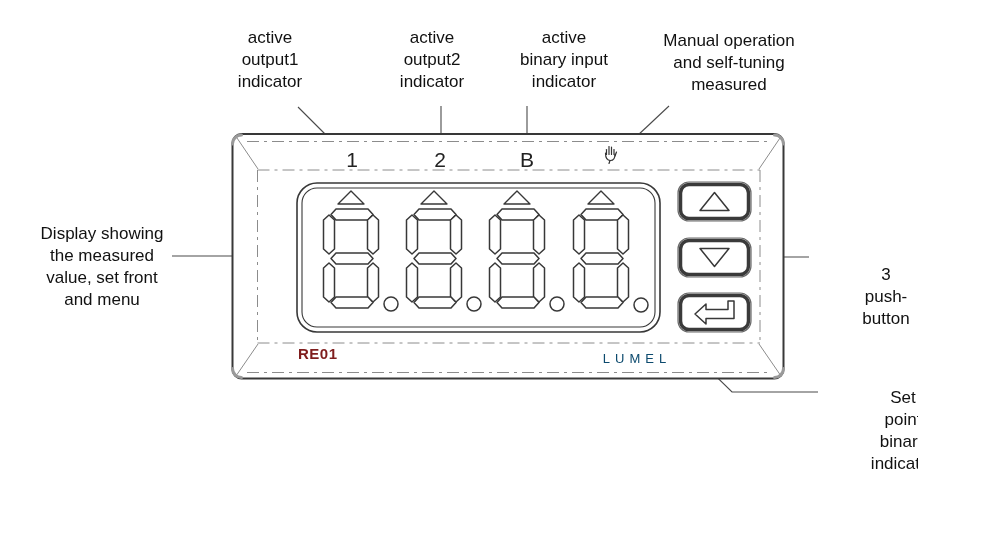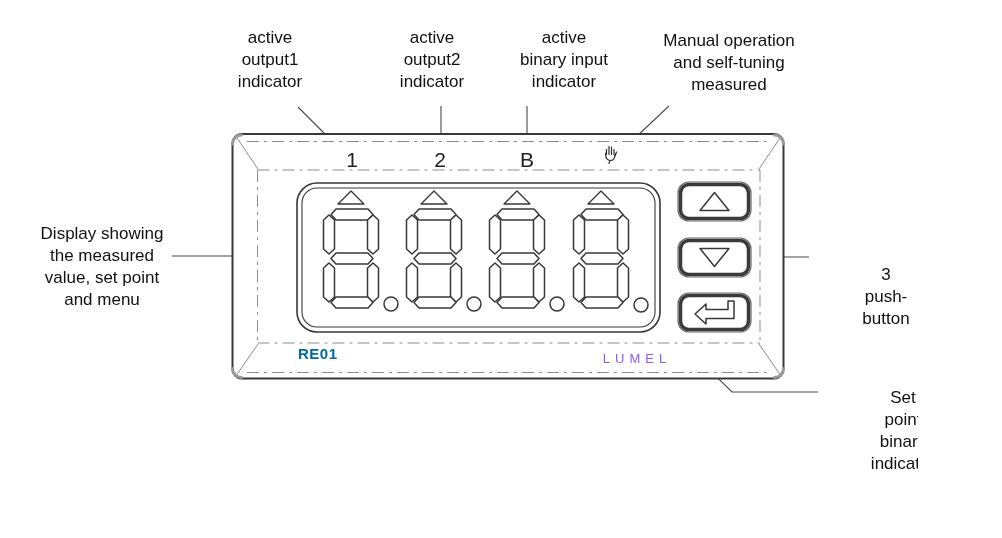--- a/index.html
+++ b/index.html
@@ -3,23 +3,23 @@
 <meta charset="utf-8">
 <style>
   html,body{margin:0;padding:0;background:#fff;}
   .canvas{position:relative;width:918px;height:538px;background:#ffffff;
           font-family:"Liberation Sans",sans-serif;overflow:hidden;}
   .lineart{position:absolute;left:0;top:0;}
   .ann{position:absolute;white-space:pre-line;text-align:center;
        font-size:17px;line-height:22px;color:#111;transform:translateX(-50%);}
   .ind{position:absolute;font-size:21px;color:#222;transform:translateX(-50%);}
   .model{position:absolute;left:298px;top:345px;font-size:15px;font-weight:bold;
-         color:#0369a1;letter-spacing:.5px;}
+         color:#7f1d1d;letter-spacing:.5px;}
   .brand{position:absolute;left:637px;top:351px;transform:translateX(-50%);
-         font-size:13px;letter-spacing:5px;color:#8b5cf6;}
+         font-size:13px;letter-spacing:5px;color:#0c4a6e;}
   .caption{position:absolute;left:0;right:0;top:473px;text-align:center;
            font-style:italic;font-size:25px;color:#0c0c0c;}
 </style>
 </head>
 <body>
 
 <div class="canvas">
 
   <svg class="lineart" width="1002" height="538" viewBox="0 0 1002 538">
     <defs>
@@ -128,21 +128,21 @@
 output2
 indicator</div>
   <div class="ann" style="left:564px;top:27px;">active
 binary input
 indicator</div>
   <div class="ann" style="left:729px;top:30px;">Manual operation
 and self-tuning
 measured</div>
   <div class="ann" style="left:102px;top:223px;">Display showing
 the measured
-value, set point
+value, set front
 and menu</div>
   <div class="ann" style="left:886px;top:264px;">3 push-button</div>
   <div class="ann" style="left:903px;top:387px;">Set point binary
 indicator</div>
 
   <div class="ind" style="left:352px;top:148px;">1</div>
   <div class="ind" style="left:440px;top:148px;">2</div>
   <div class="ind" style="left:527px;top:148px;">B</div>
 
   <div class="model">RE01</div>

